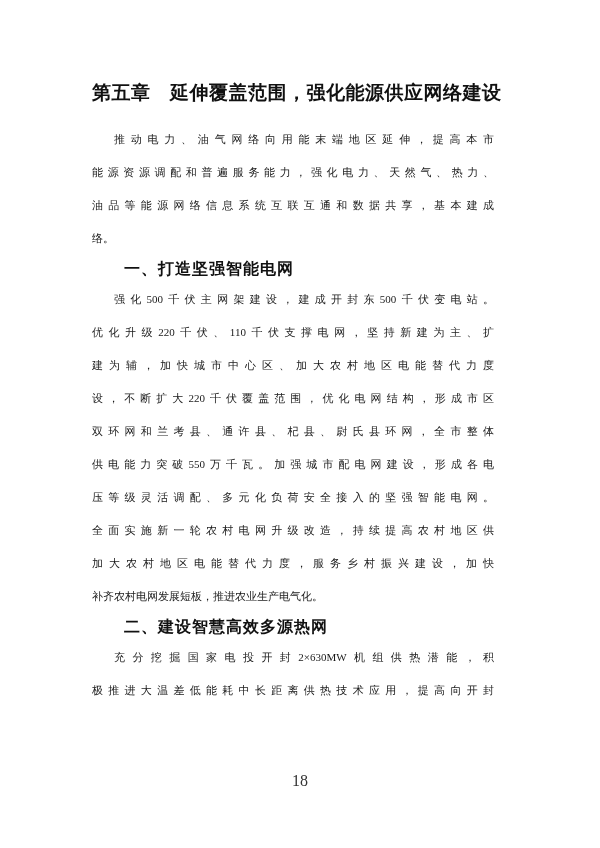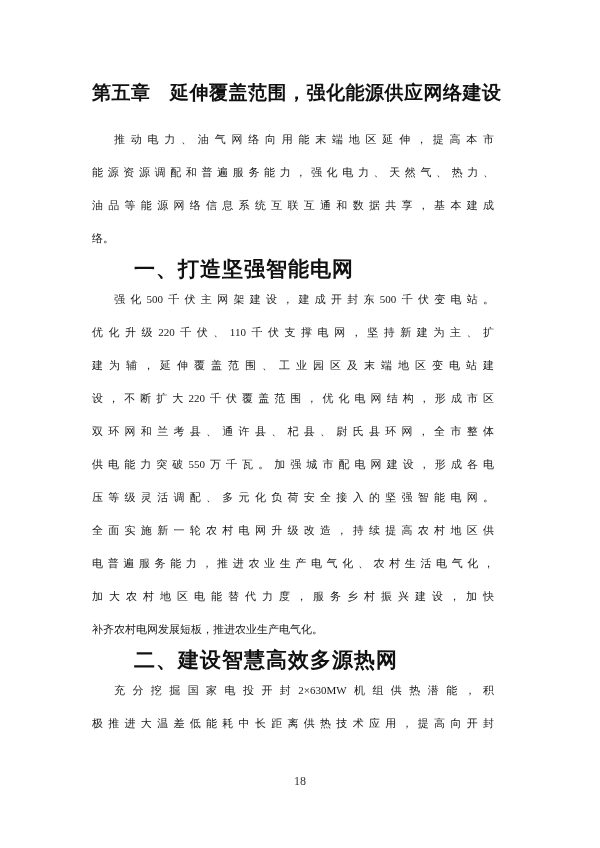--- a/index.html
+++ b/index.html
@@ -47,62 +47,61 @@
   }
   .line.first {
     text-indent: 2em;
   }
   .line.last {
     text-align-last: left;
   }
   .heading {
     height: 28px;
     line-height: 28px;
-    font-size: 21px;
+    font-size: 16px;
     font-weight: bold;
     text-indent: 2em;
     letter-spacing: 1px;
     color: #111111;
   }
   .page-number {
     position: absolute;
     left: 0;
     right: 0;
     top: 773px;
     height: 16px;
     line-height: 16px;
     text-align: center;
-    font-size: 12px;
+    font-size: 16px;
     color: #333333;
   }
 </style>
 </head>
 <body>
 
 <div class="page">
   <div class="doc">
     <div class="chapter-title">第五章　延伸覆盖范围，强化能源供应网络建设</div>
     <div class="body-text">
         <div class="paragraph">
           <div class="line first">推动电力、油气网络向用能末端地区延伸，提高本市</div>
           <div class="line">能源资源调配和普遍服务能力，强化电力、天然气、热力、</div>
           <div class="line">油品等能源网络信息系统互联互通和数据共享，基本建成</div>
           <div class="line last">络。</div>
         </div>
         <div class="heading">一、打造坚强智能电网</div>
         <div class="paragraph">
           <div class="line first">强化500千伏主网架建设，建成开封东500千伏变电站。</div>
           <div class="line">优化升级220千伏、110千伏支撑电网，坚持新建为主、扩</div>
-          <div class="line">建为辅，延伸覆盖范围、工业园区及末端地区变电站建</div>
+          <div class="line">建为辅，加快城市中心区、加大农村地区电能替代力度</div>
           <div class="line">设，不断扩大220千伏覆盖范围，优化电网结构，形成市区</div>
           <div class="line">双环网和兰考县、通许县、杞县、尉氏县环网，全市整体</div>
           <div class="line">供电能力突破550万千瓦。加强城市配电网建设，形成各电</div>
           <div class="line">压等级灵活调配、多元化负荷安全接入的坚强智能电网。</div>
           <div class="line">全面实施新一轮农村电网升级改造，持续提高农村地区供</div>
-          <div class="line">电普遍服务能力，推进农业生产电气化、农村生活电气化，</div>
           <div class="line">加大农村地区电能替代力度，服务乡村振兴建设，加快</div>
           <div class="line last">补齐农村电网发展短板，推进农业生产电气化。</div>
         </div>
         <div class="heading">二、建设智慧高效多源热网</div>
         <div class="paragraph">
           <div class="line first">充分挖掘国家电投开封2×630MW机组供热潜能，积</div>
           <div class="line">极推进大温差低能耗中长距离供热技术应用，提高向开封</div>
         </div>
       </div>
   </div>

